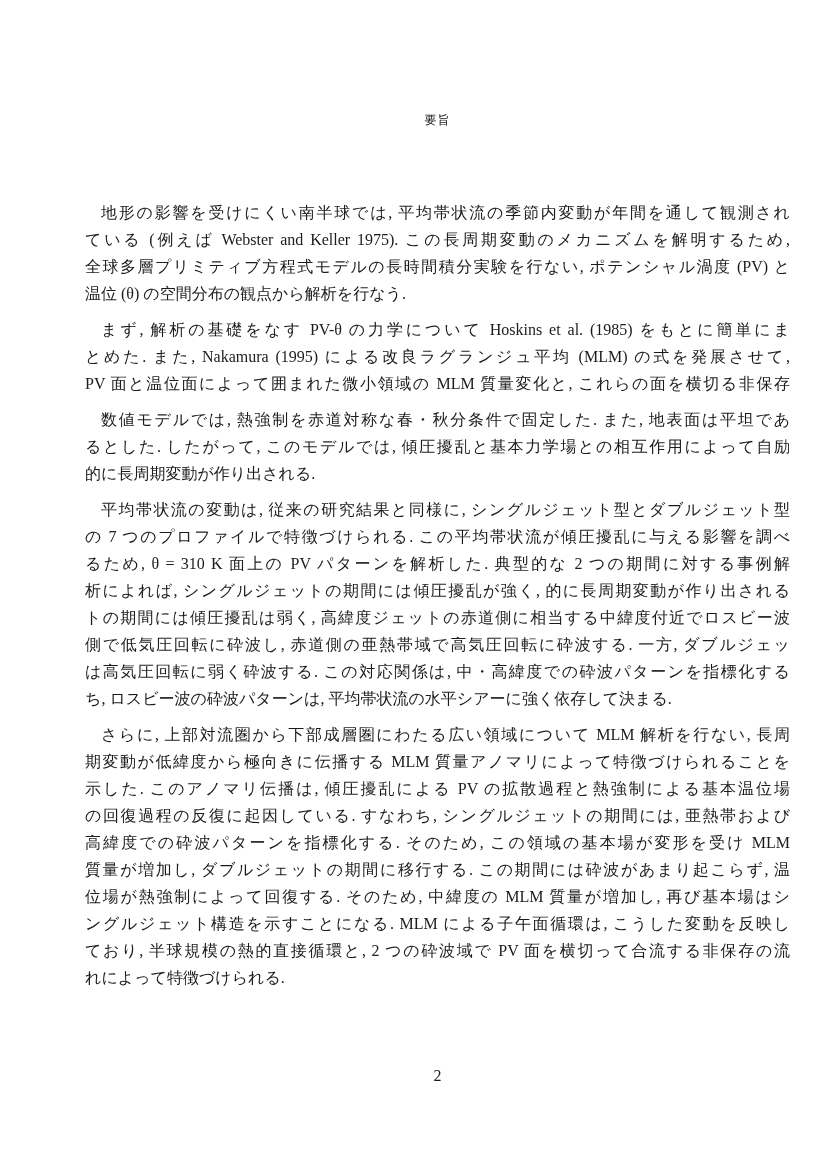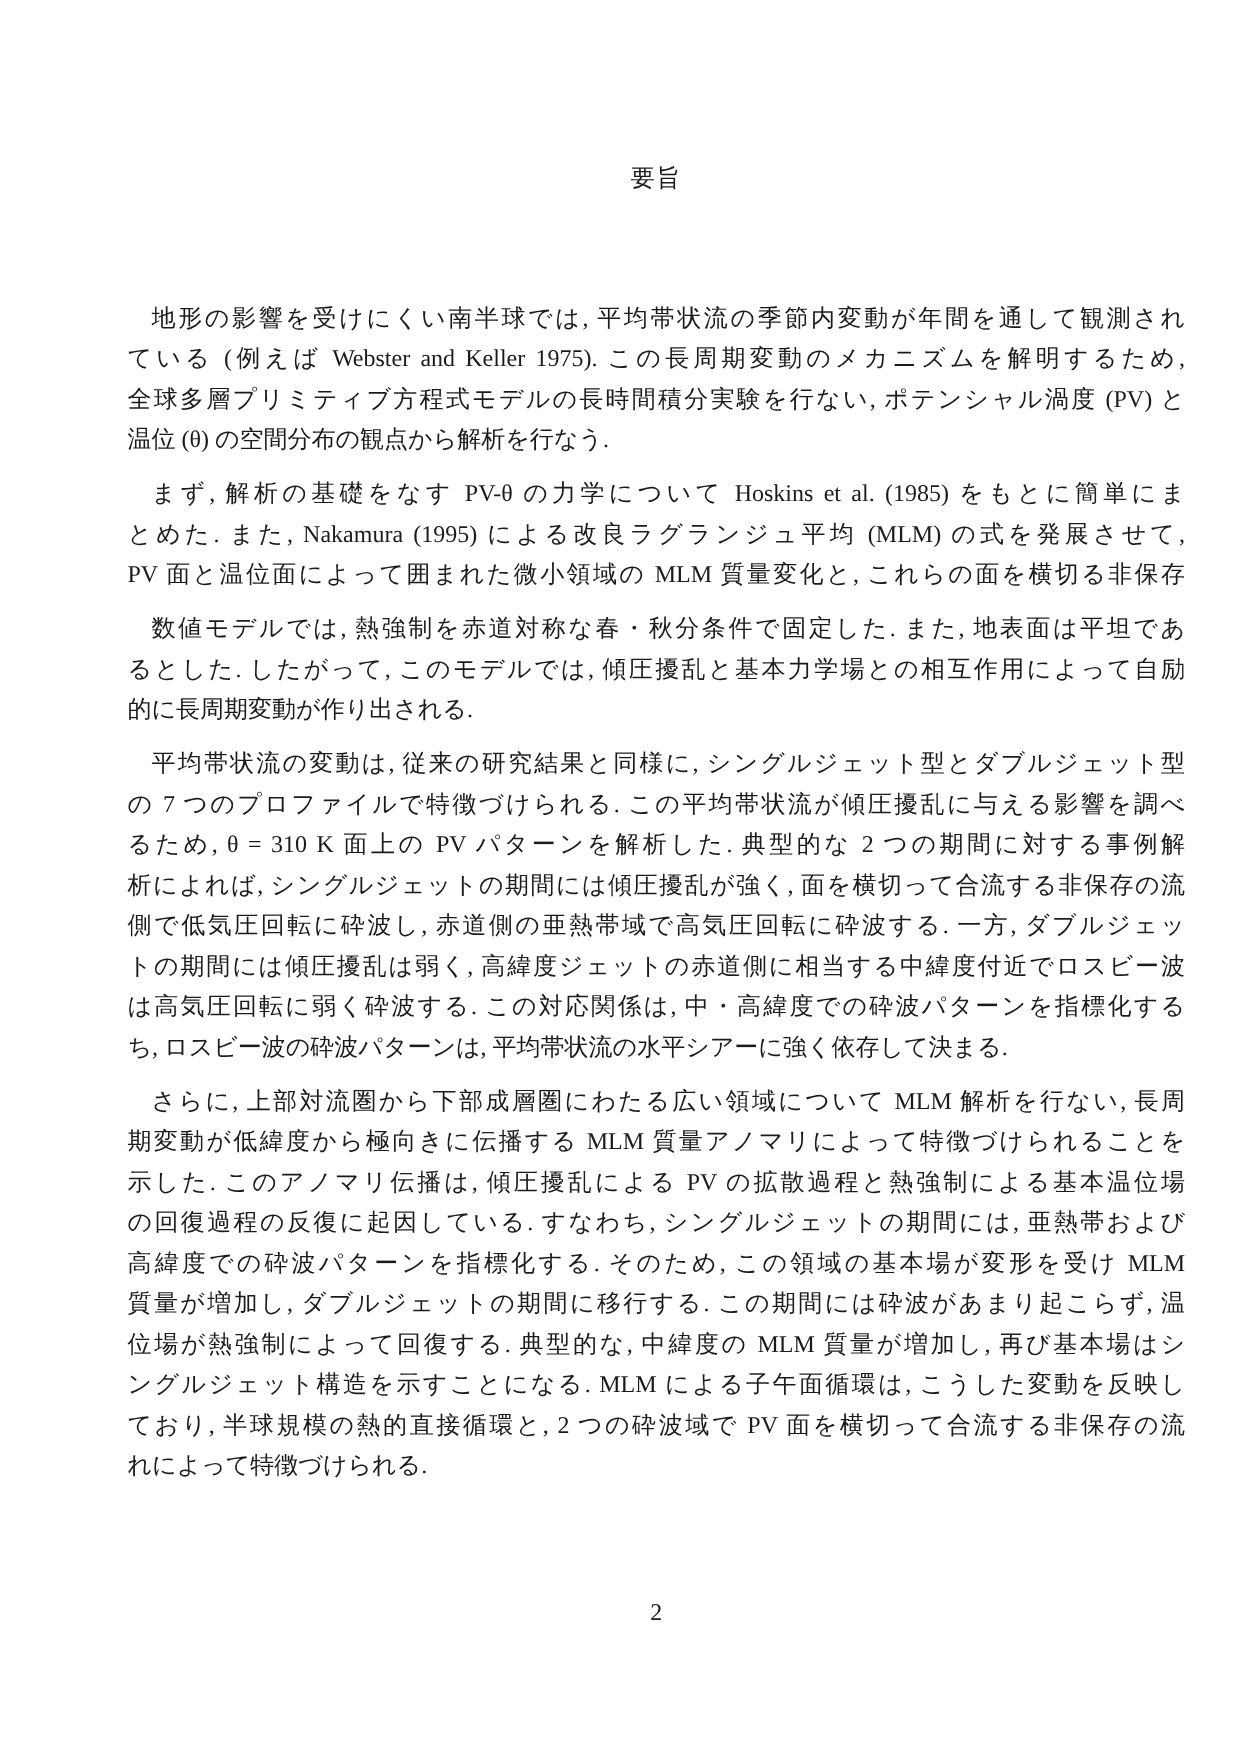--- a/index.html
+++ b/index.html
@@ -22,21 +22,21 @@
   }
   .content {
     position: absolute;
     left: 85px;
     top: 0;
     width: 705px;
   }
   .doc-title {
     margin-top: 106px;
     text-align: center;
-    font-size: 16px;
+    font-size: 12px;
     line-height: 28px;
     font-weight: normal;
     letter-spacing: 1px;
   }
   .abstract-body {
     margin-top: 65px;
   }
   .paragraph {
     margin: 0 0 9px 0;
   }
@@ -83,34 +83,34 @@
         </div>
         <div class="paragraph">
           <div class="line para-first">数値モデルでは, 熱強制を赤道対称な春・秋分条件で固定した. また, 地表面は平坦であ</div>
           <div class="line">るとした. したがって, このモデルでは, 傾圧擾乱と基本力学場との相互作用によって自励</div>
           <div class="line para-last">的に長周期変動が作り出される.</div>
         </div>
         <div class="paragraph">
           <div class="line para-first">平均帯状流の変動は, 従来の研究結果と同様に, シングルジェット型とダブルジェット型</div>
           <div class="line">の 7 つのプロファイルで特徴づけられる. この平均帯状流が傾圧擾乱に与える影響を調べ</div>
           <div class="line">るため, θ = 310 K 面上の PV パターンを解析した. 典型的な 2 つの期間に対する事例解</div>
-          <div class="line">析によれば, シングルジェットの期間には傾圧擾乱が強く, 面を横切って合流する非保存の流</div>
+          <div class="line">析によれば, シングルジェットの期間には傾圧擾乱が強く, 的に長周期変動が作り出される</div>
+          <div class="line">トの期間には傾圧擾乱は弱く, 高緯度ジェットの赤道側に相当する中緯度付近でロスビー波</div>
           <div class="line">側で低気圧回転に砕波し, 赤道側の亜熱帯域で高気圧回転に砕波する. 一方, ダブルジェッ</div>
-          <div class="line">トの期間には傾圧擾乱は弱く, 高緯度ジェットの赤道側に相当する中緯度付近でロスビー波</div>
           <div class="line">は高気圧回転に弱く砕波する. この対応関係は, 中・高緯度での砕波パターンを指標化する</div>
           <div class="line para-last">ち, ロスビー波の砕波パターンは, 平均帯状流の水平シアーに強く依存して決まる.</div>
         </div>
         <div class="paragraph">
           <div class="line para-first">さらに, 上部対流圏から下部成層圏にわたる広い領域について MLM 解析を行ない, 長周</div>
           <div class="line">期変動が低緯度から極向きに伝播する MLM 質量アノマリによって特徴づけられることを</div>
           <div class="line">示した. このアノマリ伝播は, 傾圧擾乱による PV の拡散過程と熱強制による基本温位場</div>
           <div class="line">の回復過程の反復に起因している. すなわち, シングルジェットの期間には, 亜熱帯および</div>
           <div class="line">高緯度での砕波パターンを指標化する. そのため, この領域の基本場が変形を受け MLM</div>
           <div class="line">質量が増加し, ダブルジェットの期間に移行する. この期間には砕波があまり起こらず, 温</div>
-          <div class="line">位場が熱強制によって回復する. 典型的な, 中緯度の MLM 質量が増加し, 再び基本場はシ</div>
+          <div class="line">位場が熱強制によって回復する. そのため, 中緯度の MLM 質量が増加し, 再び基本場はシ</div>
           <div class="line">ングルジェット構造を示すことになる. MLM による子午面循環は, こうした変動を反映し</div>
           <div class="line">ており, 半球規模の熱的直接循環と, 2 つの砕波域で PV 面を横切って合流する非保存の流</div>
           <div class="line para-last">れによって特徴づけられる.</div>
         </div>
       </div>
   </div>
   <div class="page-number">2</div>
 </div>
 
 </body></html>

